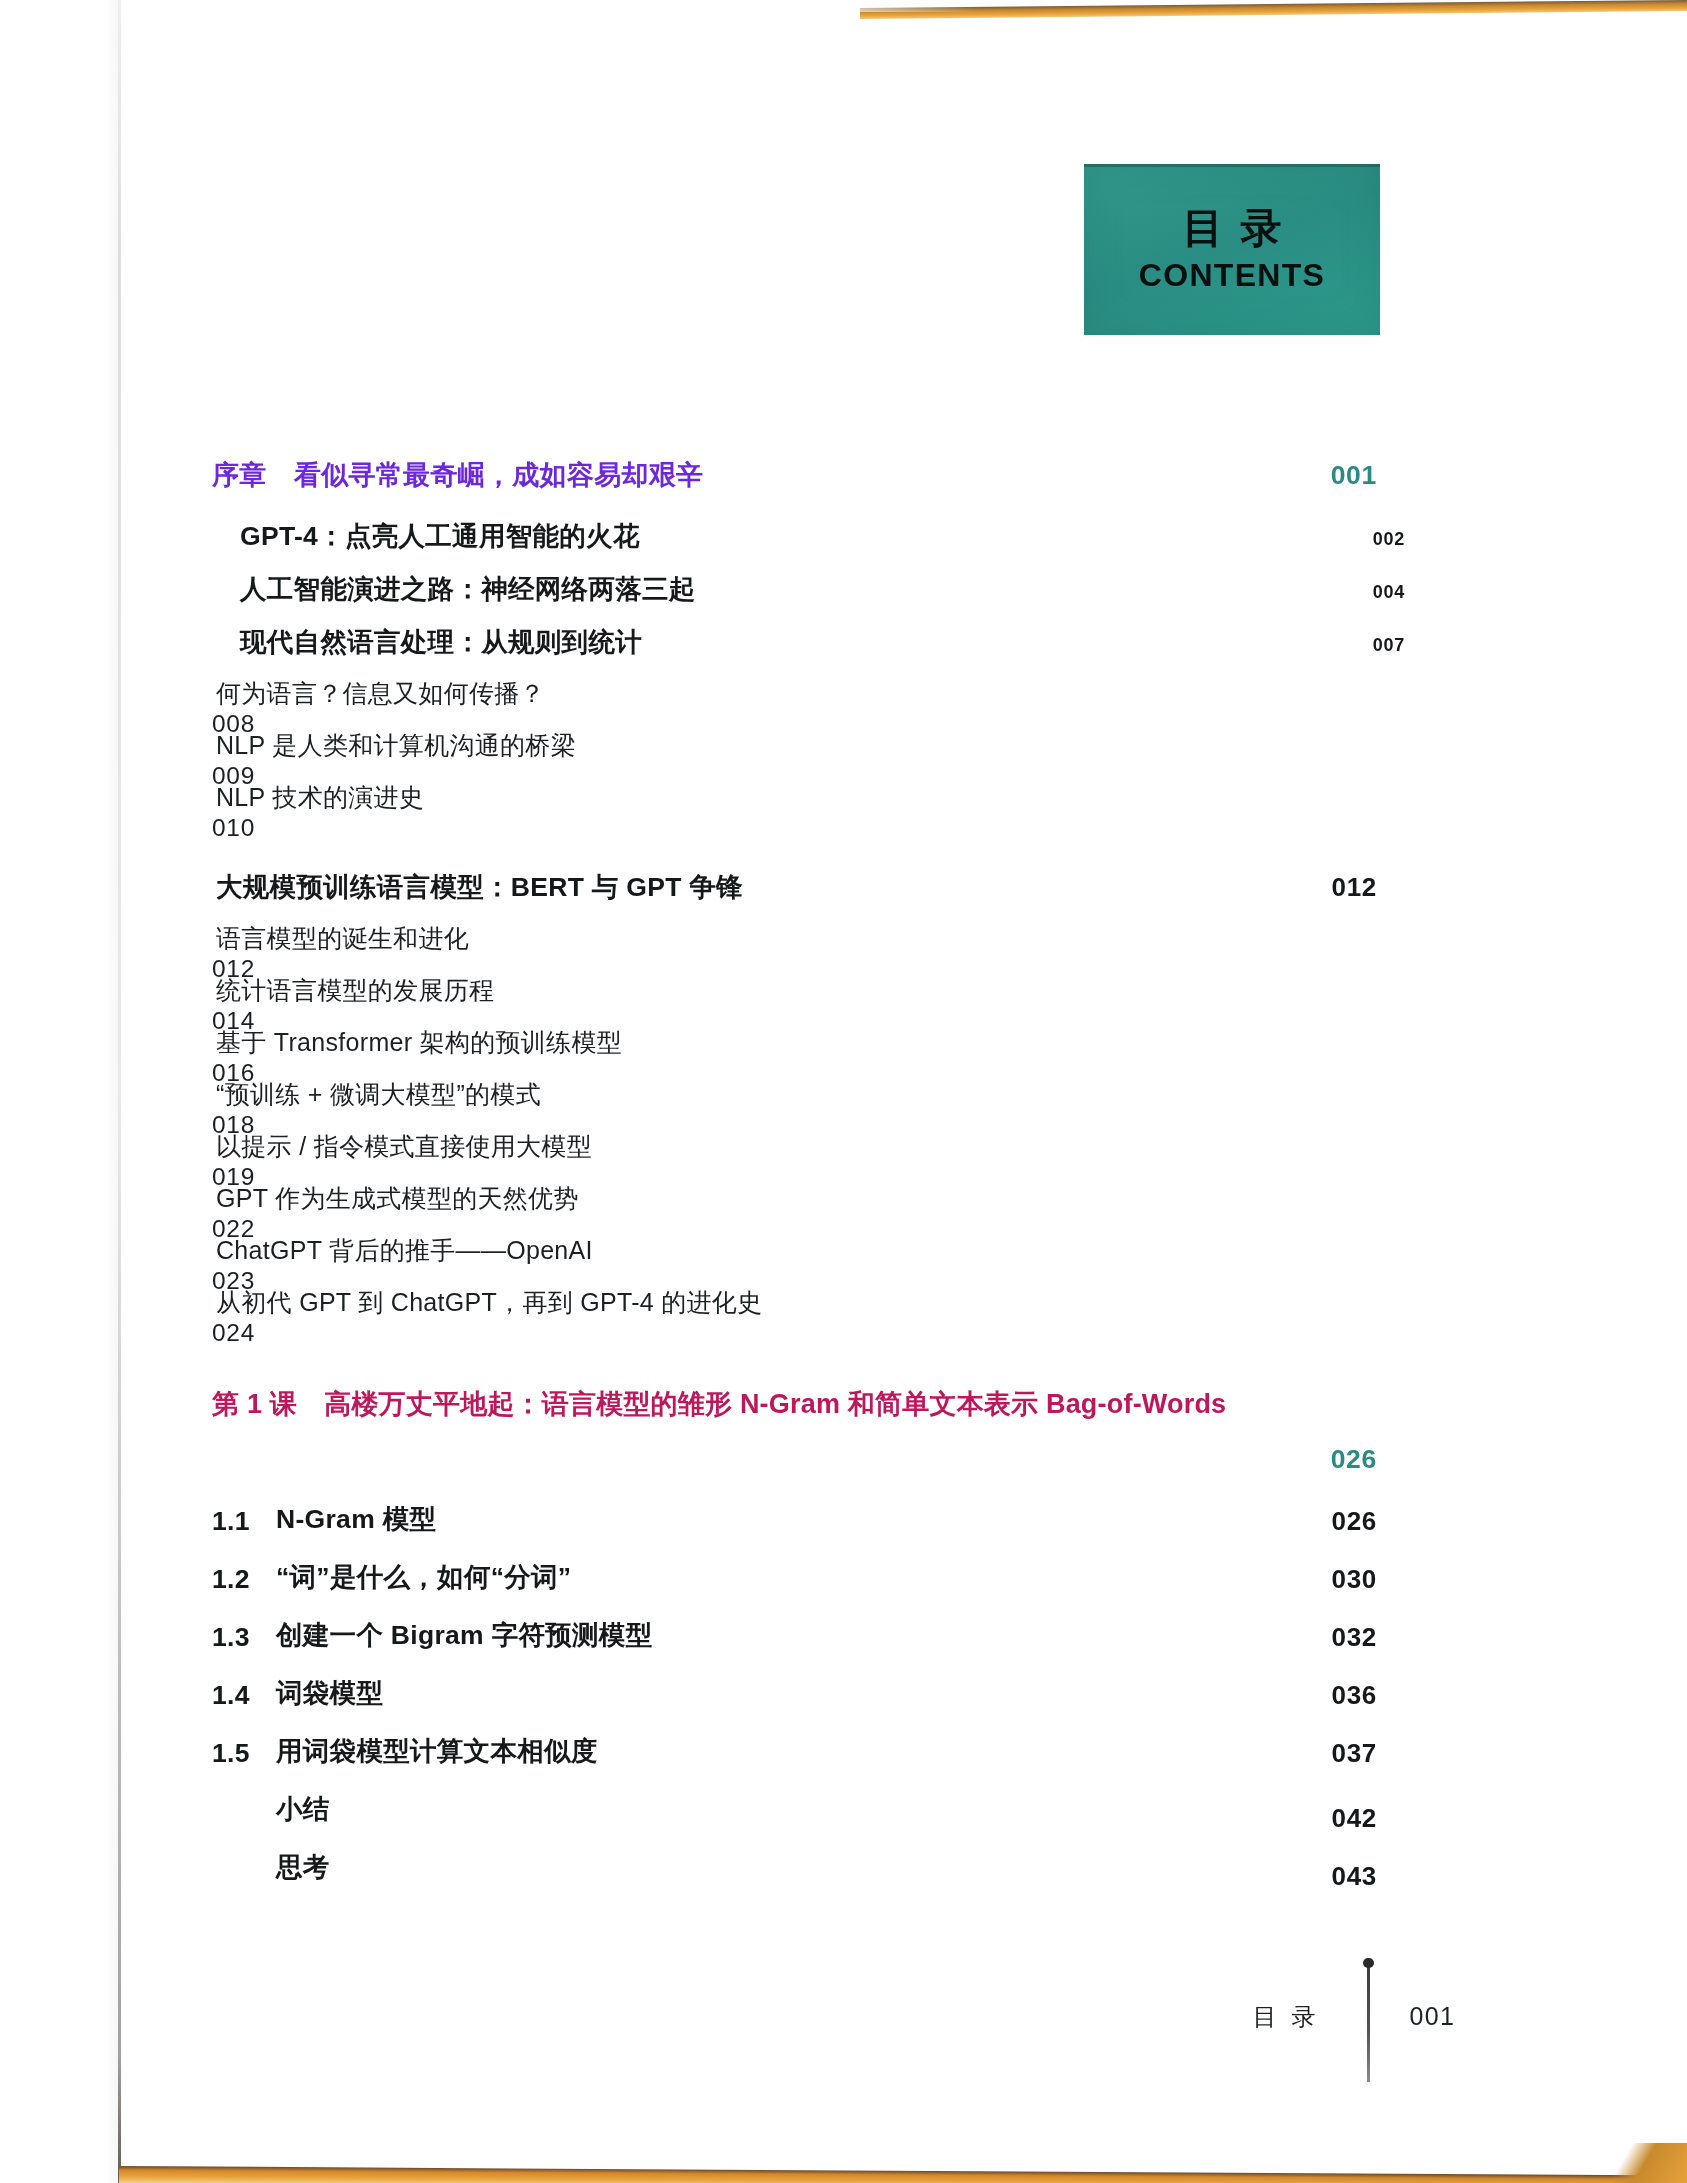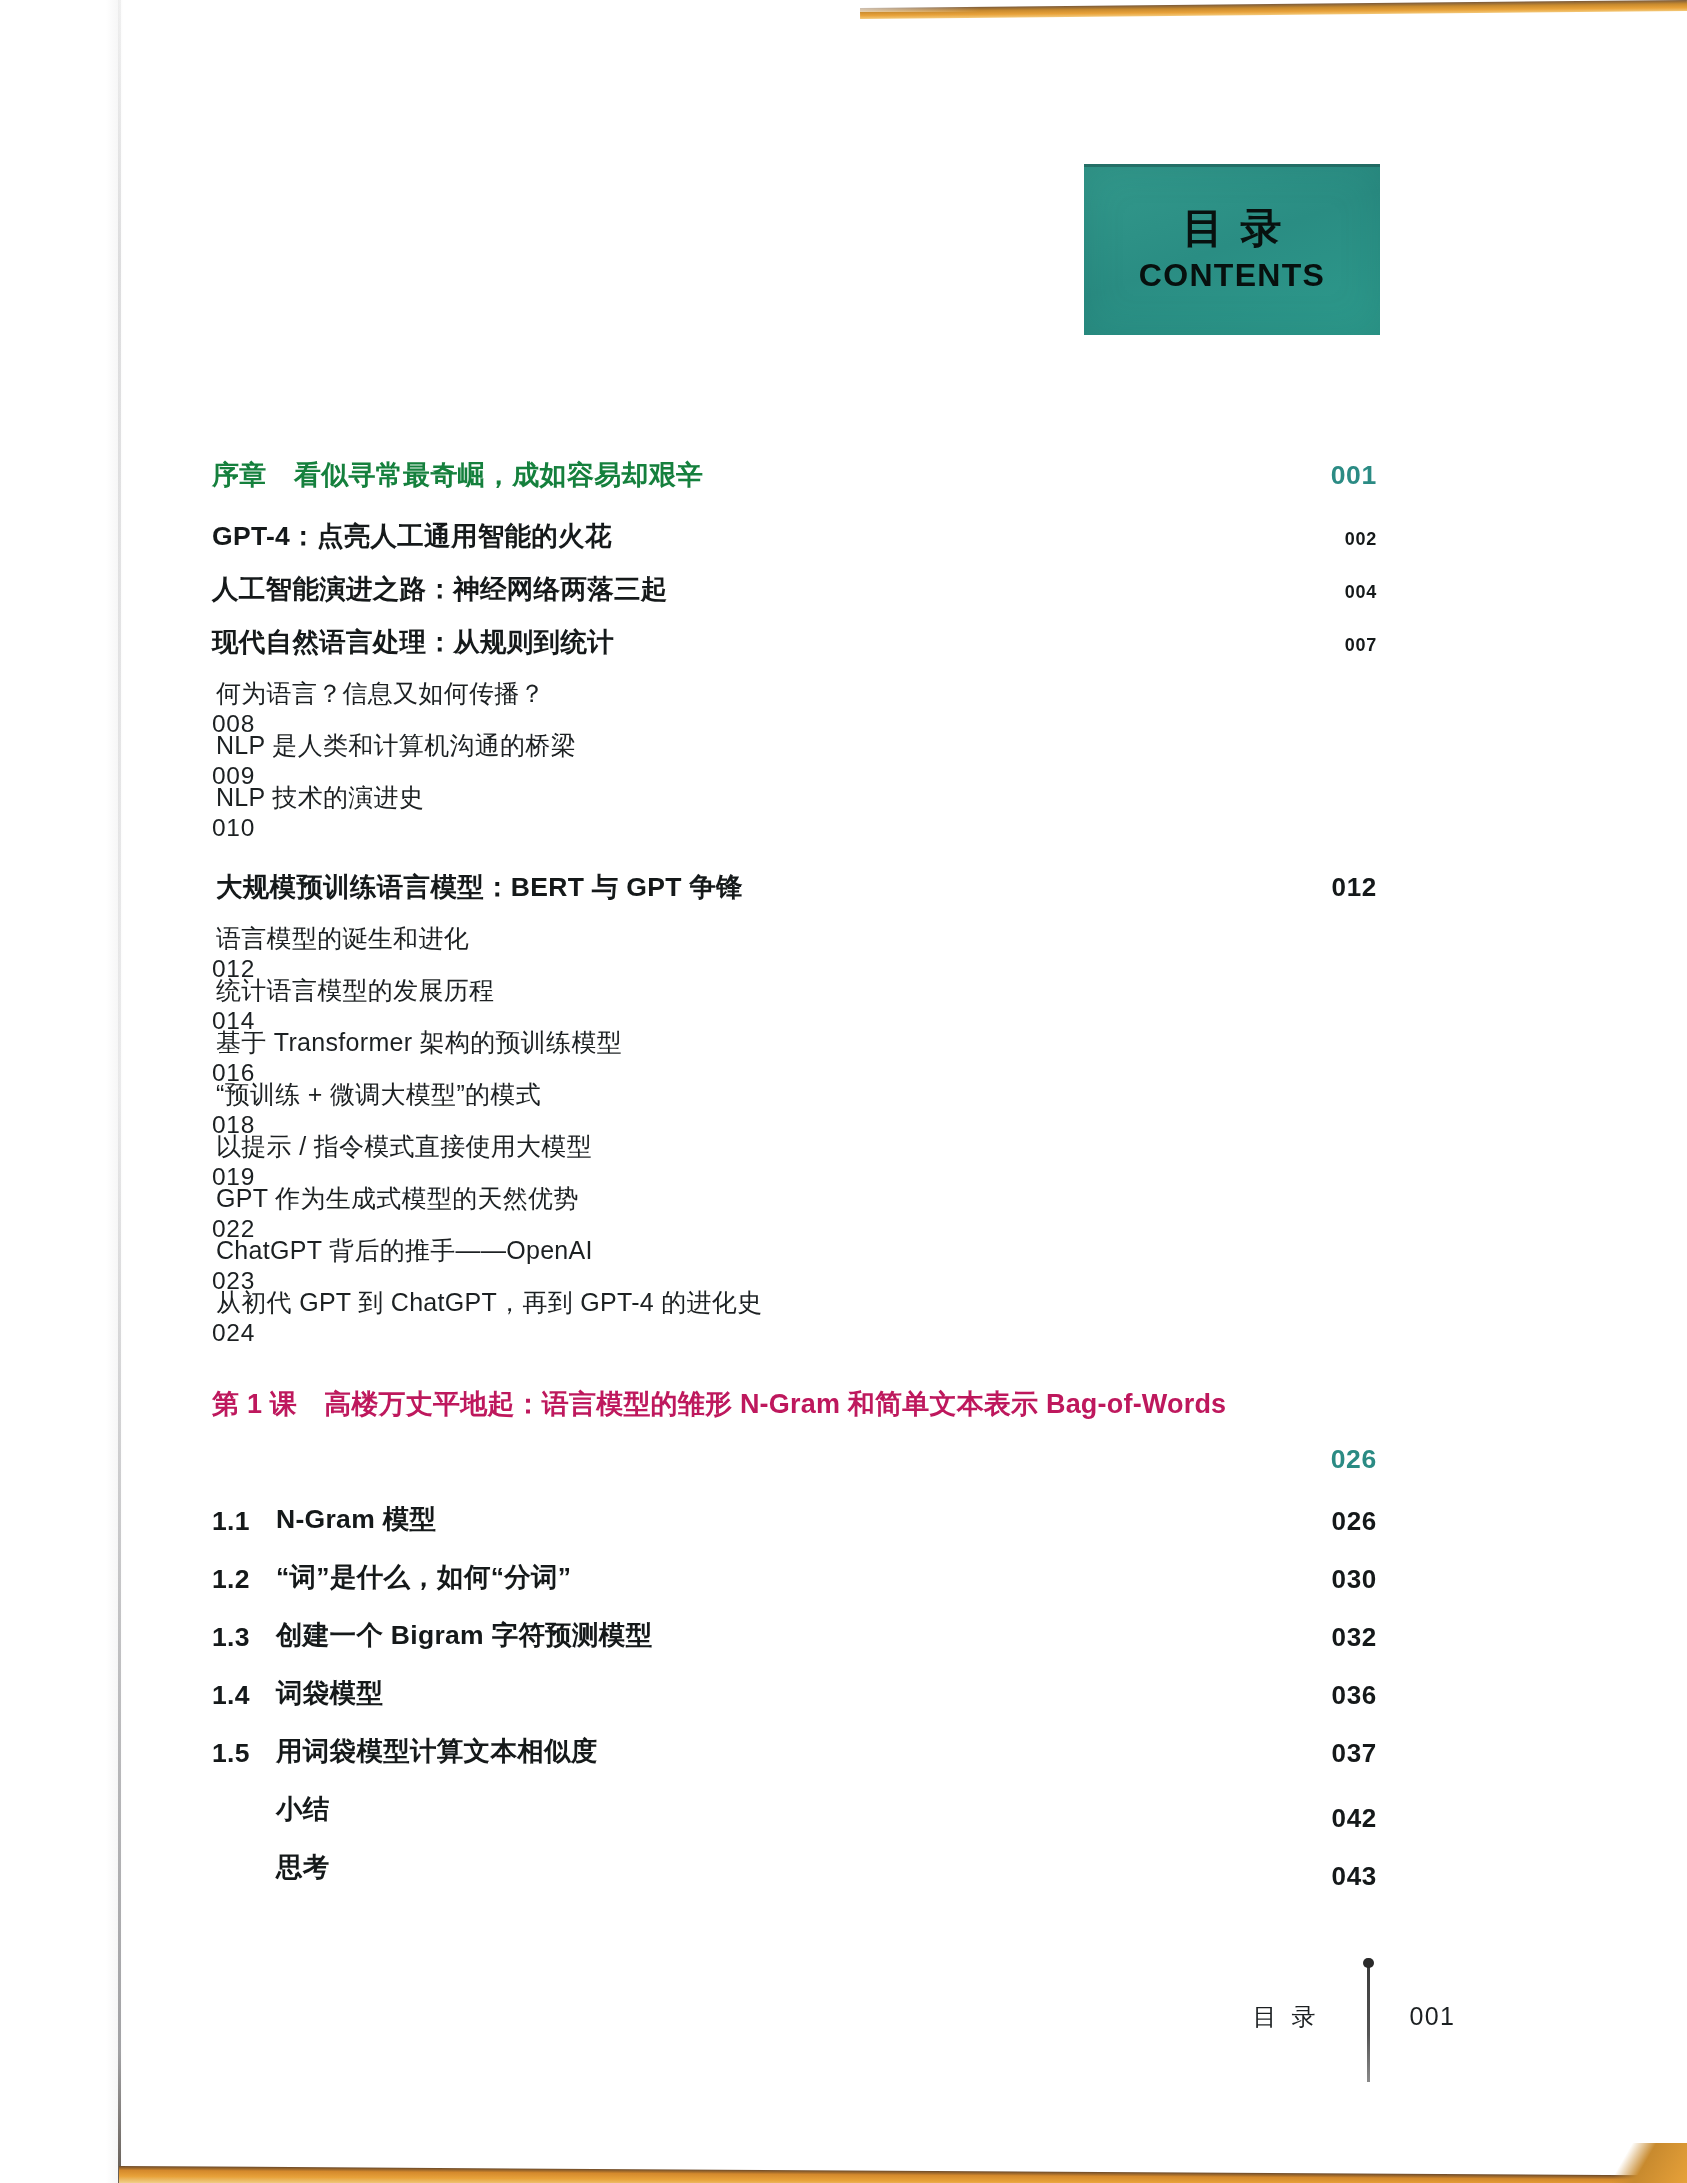--- a/index.html
+++ b/index.html
@@ -138,35 +138,35 @@
   }
   .row .pageno {
     white-space: nowrap;
     text-align: right;
     flex: 0 0 auto;
   }
 
   
   .lvl-preface { height: 61px; }
   .lvl-preface .label {
-    color: #15803d;
+    color: #6d28d9;
     font-size: 27px;
     font-weight: bold;
     letter-spacing: 0.3px;
     text-align: center;
   }
   .lvl-preface .pageno {
     color: #2b8b84;
     font-size: 26.5px;
     font-weight: bold;
     letter-spacing: 0.7px;
   }
 
   
-  .lvl-h { height: 53px; }
+  .lvl-h { height: 53px; margin-left: 28px; }
   .lvl-h .label {
     color: #15191a;
     font-size: 26.5px;
     font-weight: bold;
     letter-spacing: 0.3px;
   }
   .lvl-h .pageno {
     color: #15191a;
     font-size: 18px;
     font-weight: bold;

